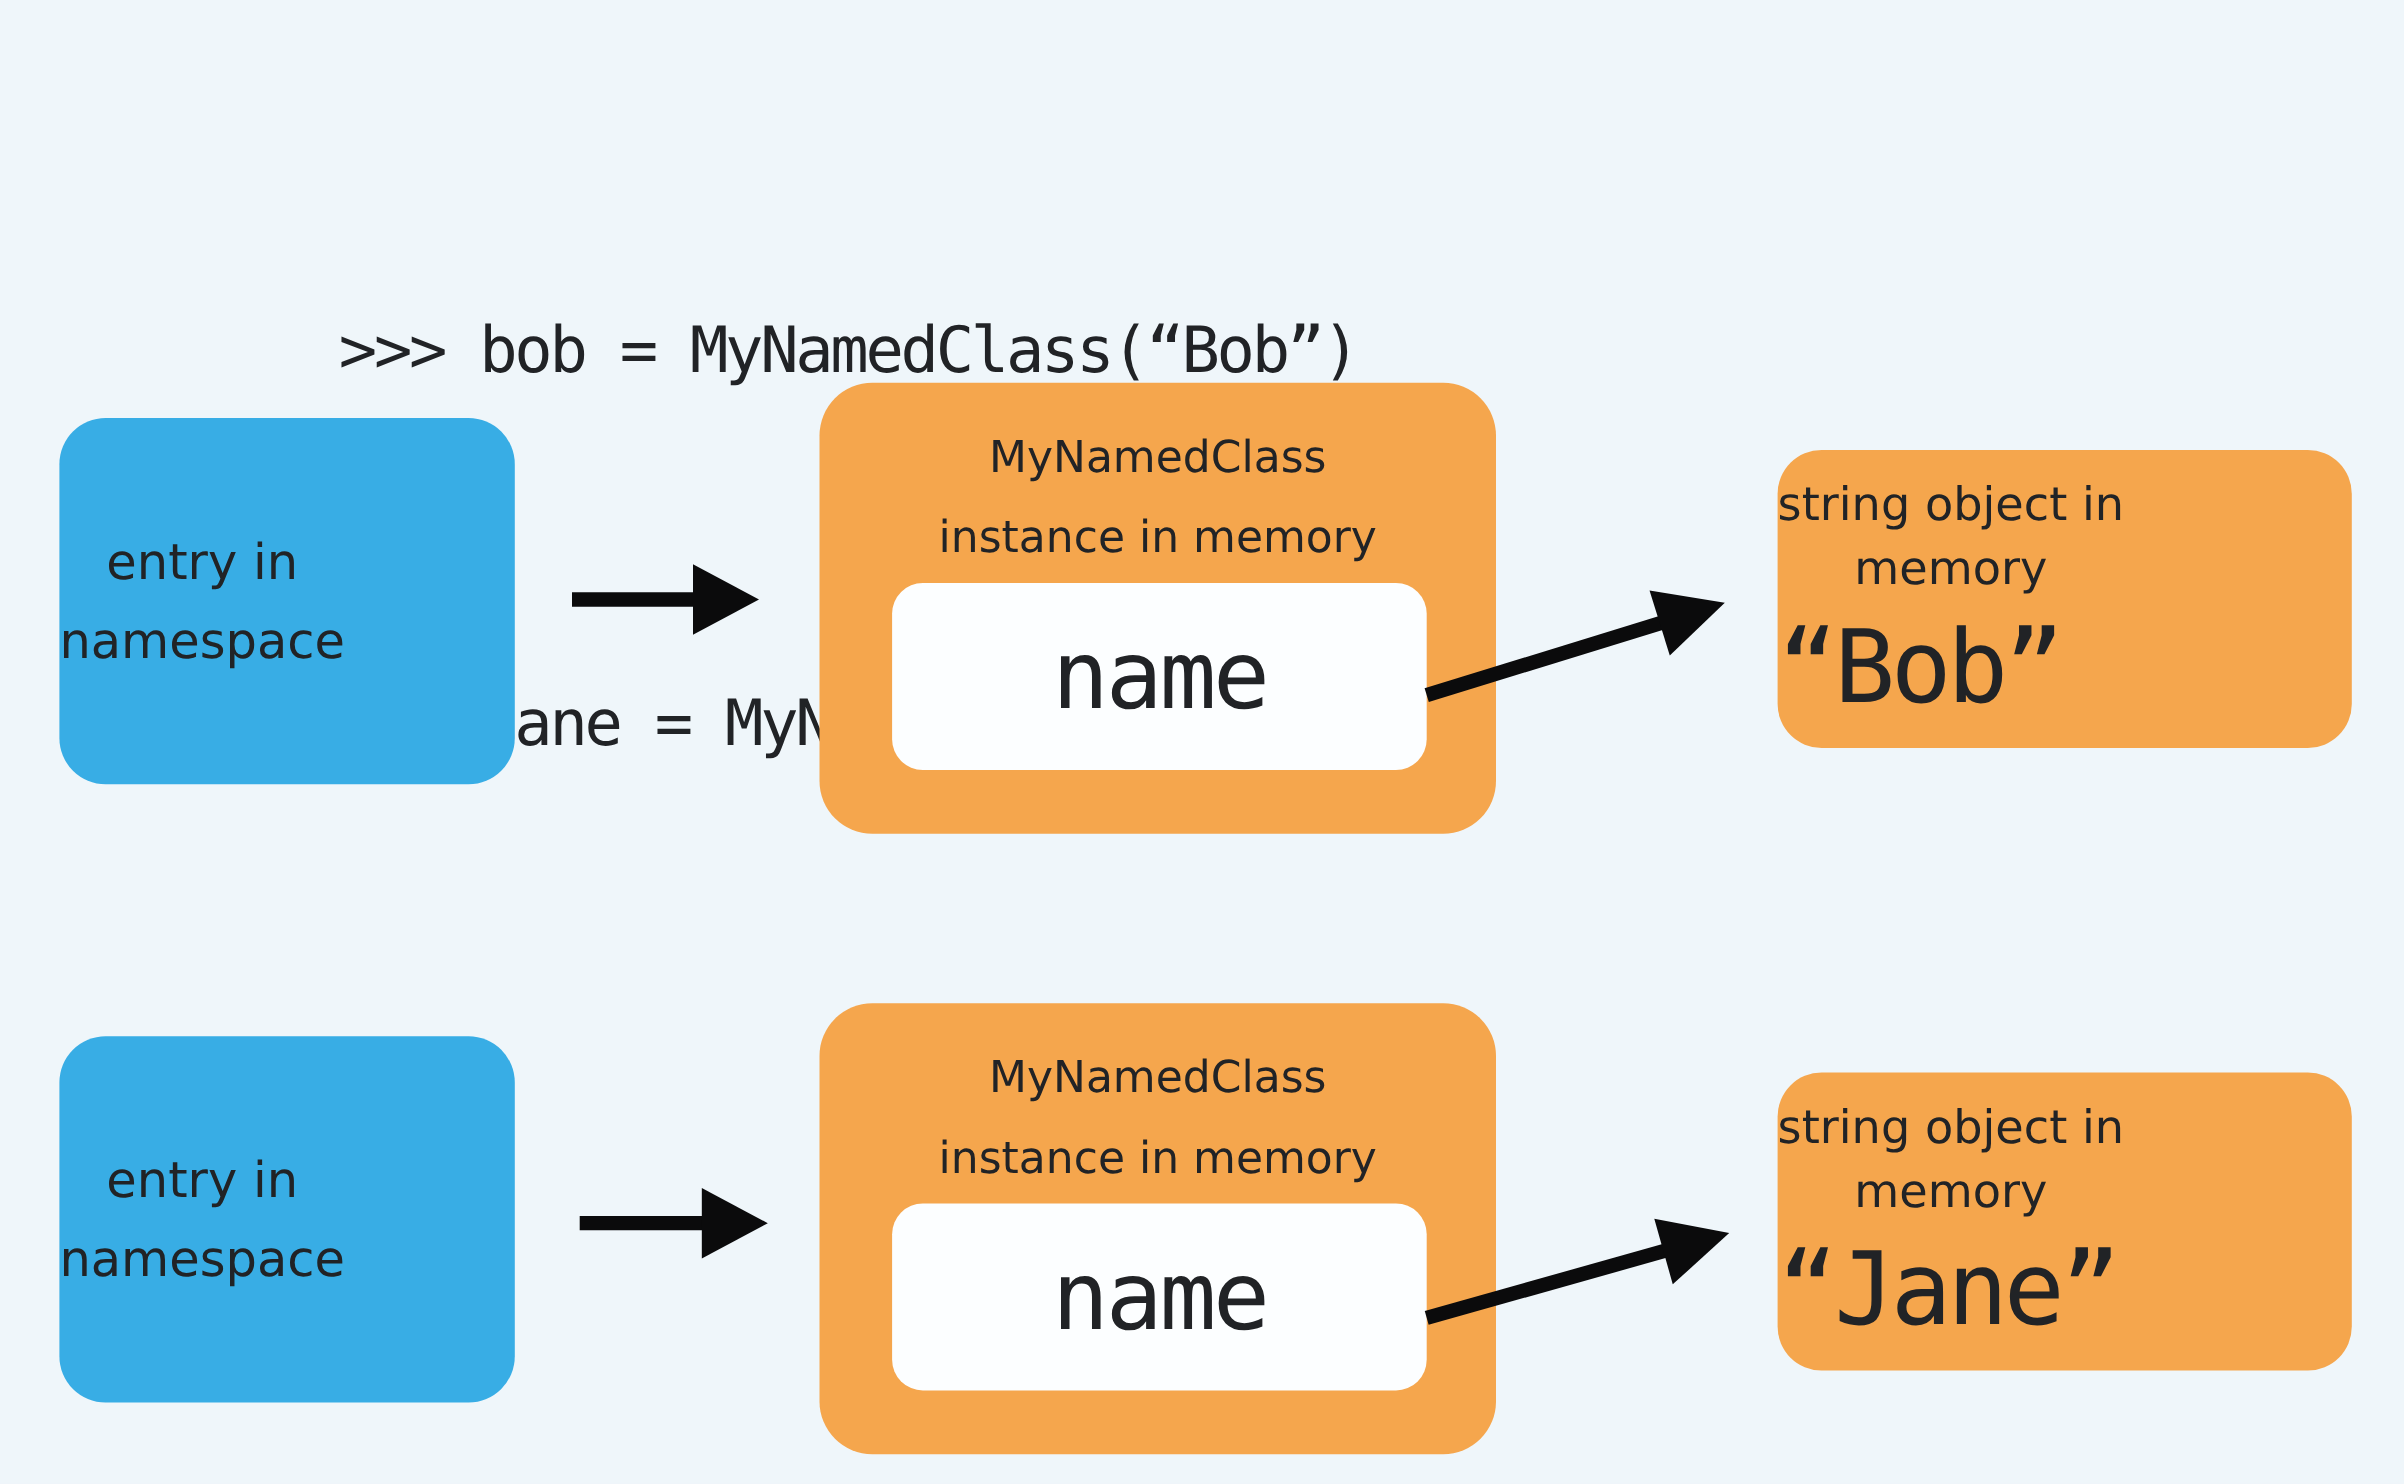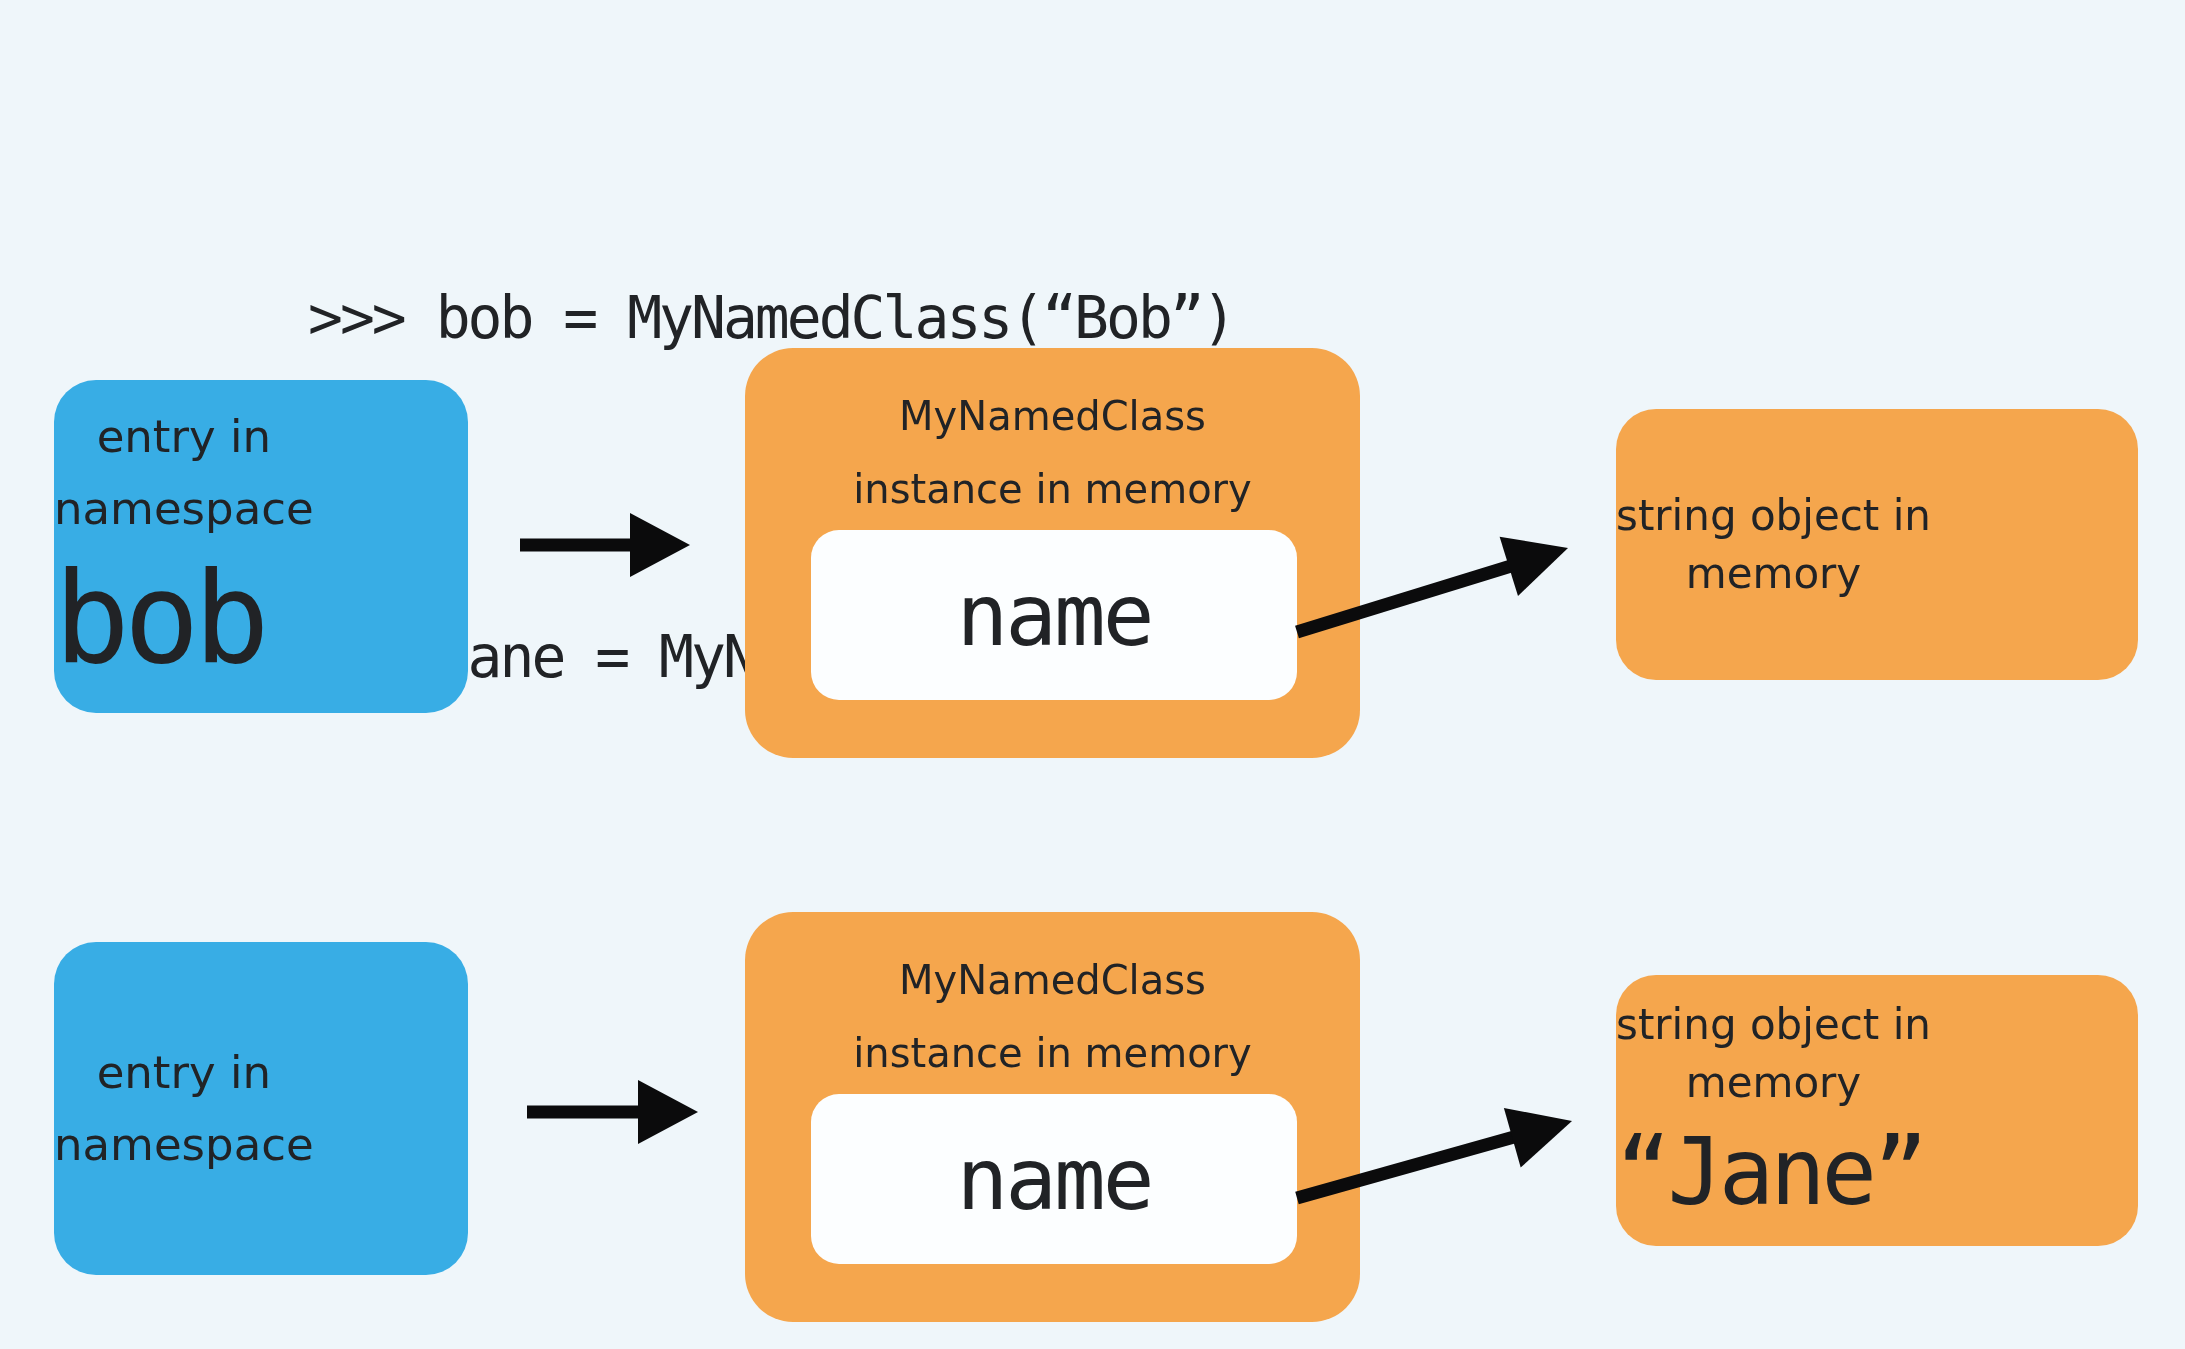--- a/index.html
+++ b/index.html
@@ -73,38 +73,38 @@
   <div class="code-block">
     <div>&gt;&gt;&gt; bob = MyNamedClass(“Bob”)</div>
     <div>&gt;&gt;&gt; jane = MyNamedClass(“Jane”)</div>
   </div>
 
   <div class="box ns-box row1">
     <div class="box-title">
       <div>entry in</div>
       <div>namespace</div>
     </div>
-    <div class="ns-var">bob</div>
   </div>
 
   <div class="box inst-box row1">
     <div class="inst-title">
       <div>MyNamedClass</div>
       <div>instance in memory</div>
     </div>
     <div class="attr-box">
       <span>name</span>
     </div>
   </div>
 
   <div class="box str-box row1">
     <div class="str-title">
       <div>string object in</div>
       <div>memory</div>
     </div>
+    <div class="str-value">“Bob”</div>
   </div>
 
   <div class="box ns-box row2">
     <div class="box-title">
       <div>entry in</div>
       <div>namespace</div>
     </div>
   </div>
 
   <div class="box inst-box row2">

